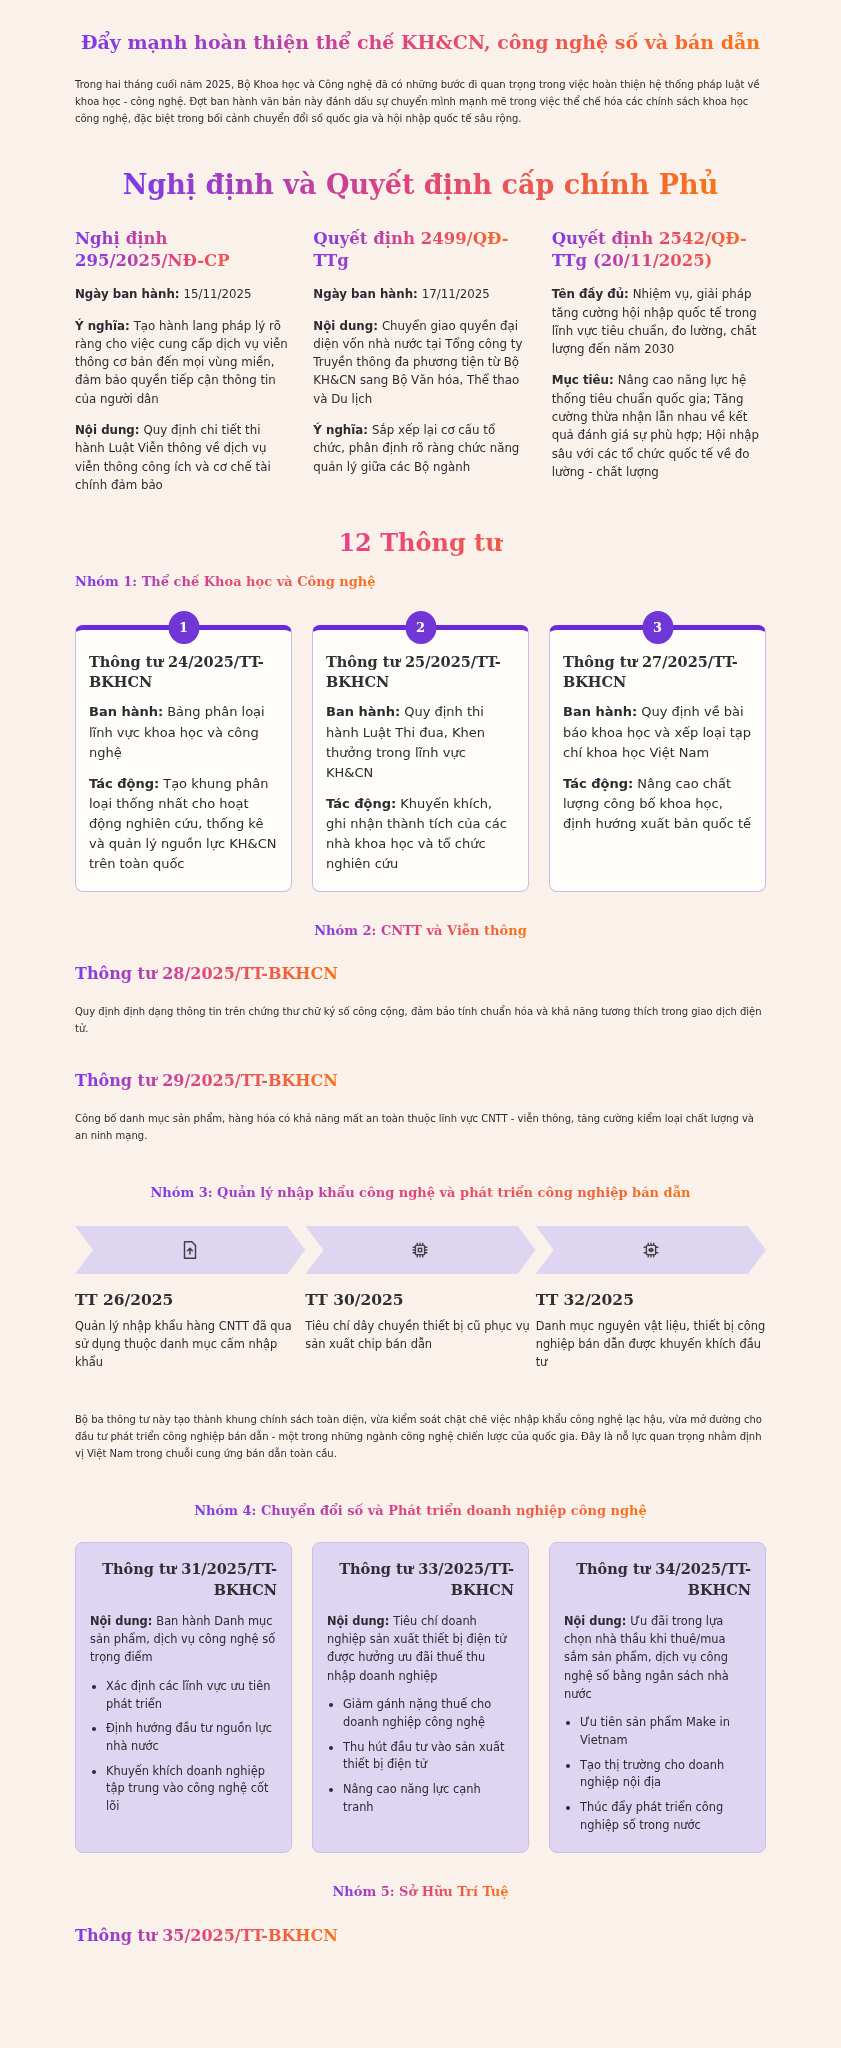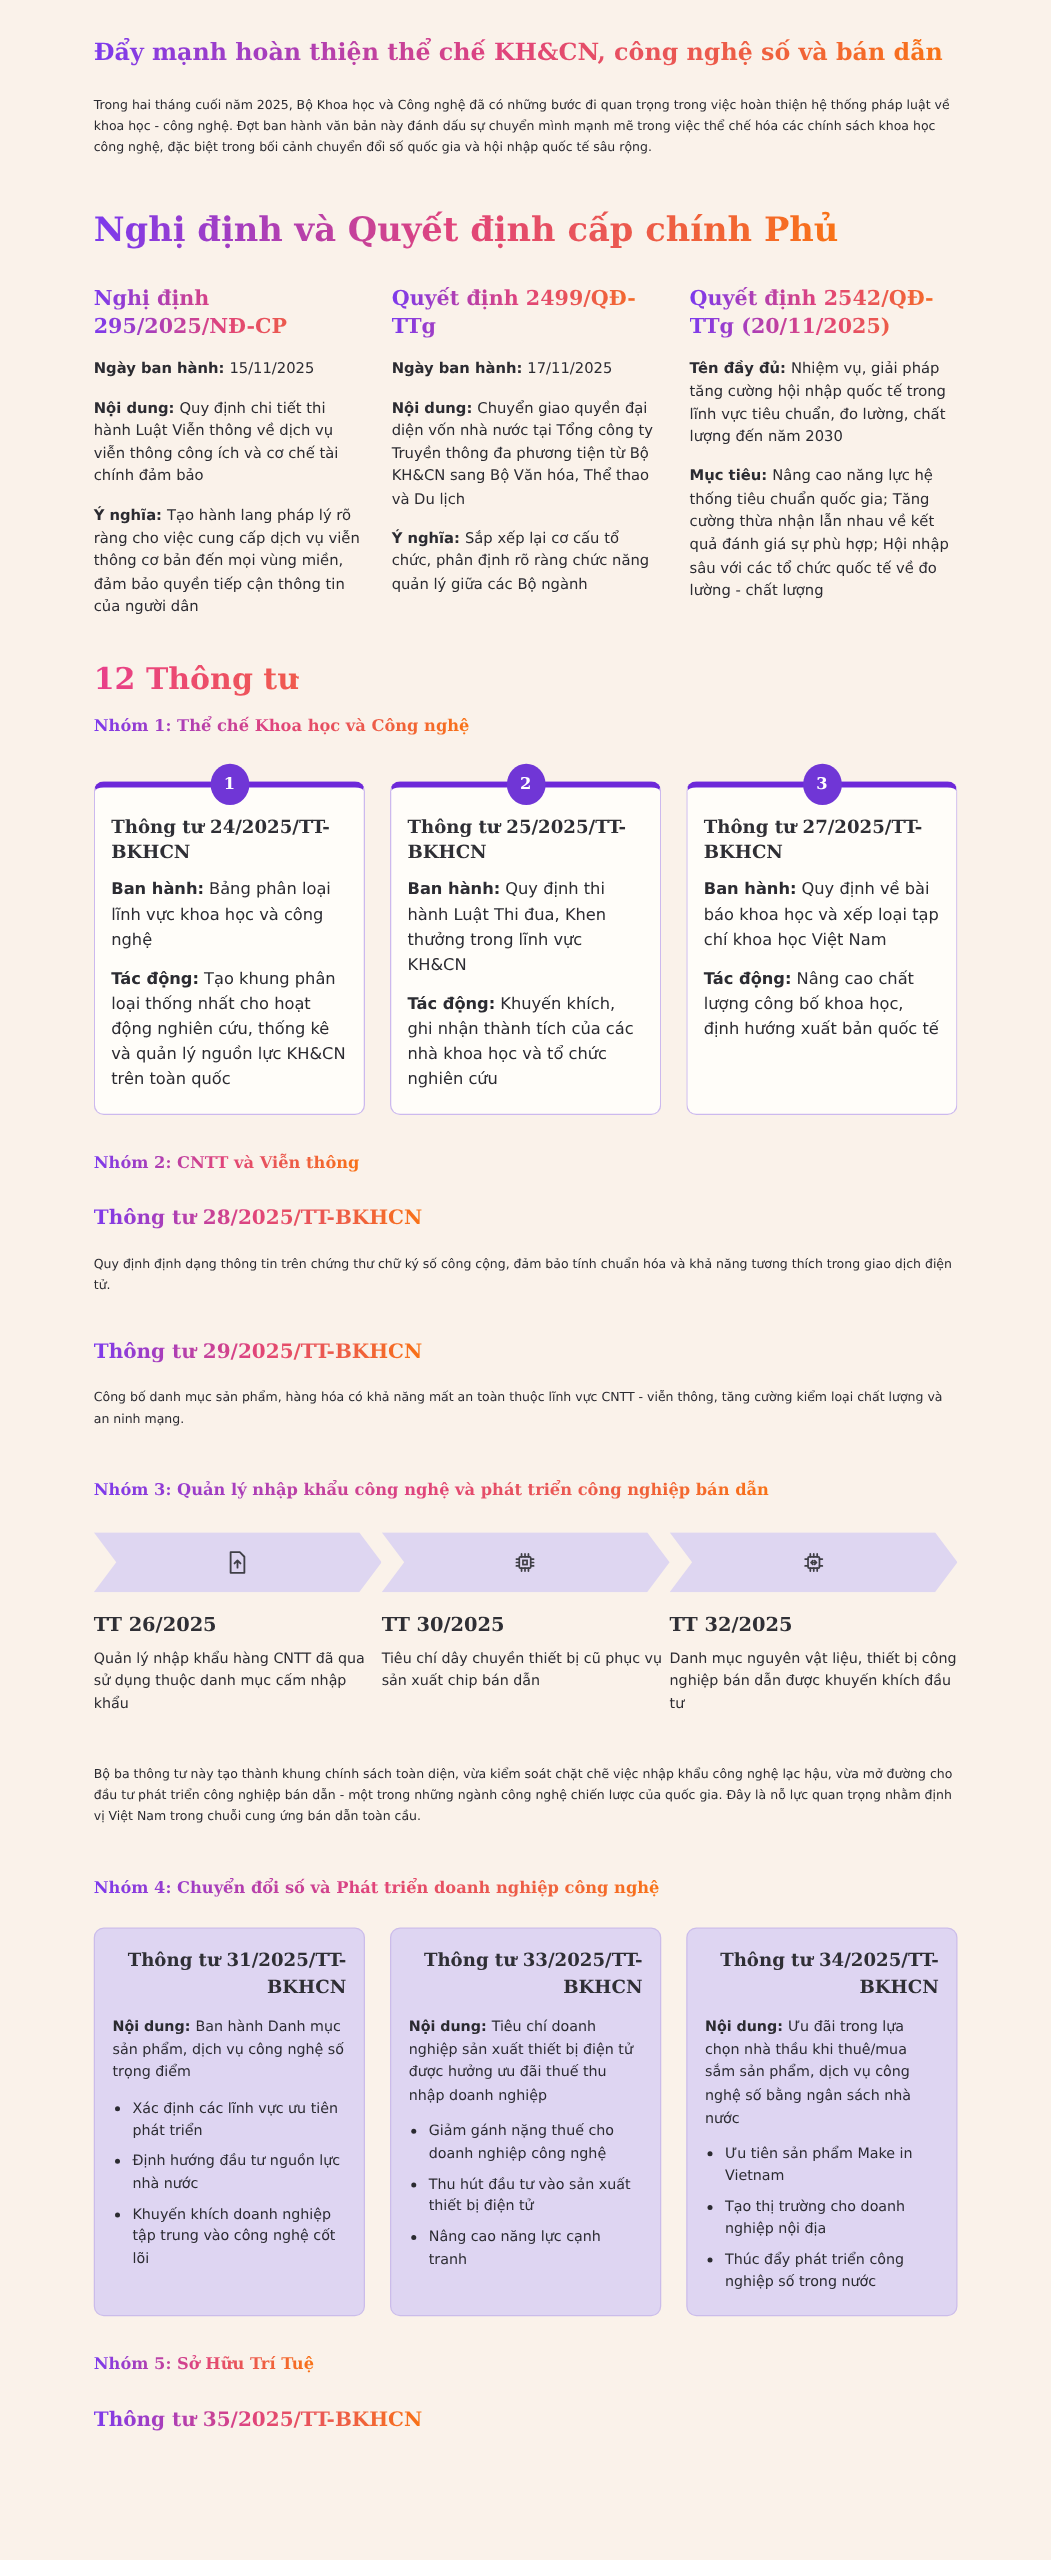--- a/index.html
+++ b/index.html
@@ -4,21 +4,21 @@
 <style>
   html,body{margin:0;padding:0;background:#faf2ea;}
   .page{width:841px;min-height:2048px;box-sizing:border-box;margin:0 auto;
         padding:30px 75px 48px;background:#faf2ea;
         font-family:"DejaVu Sans",sans-serif;color:#2b2b31;}
   .serif{font-family:"DejaVu Serif",serif;font-weight:bold;}
   .grad{background:linear-gradient(90deg,#7c3aed 0%,#e0447c 48%,#f97316 100%);
         -webkit-background-clip:text;background-clip:text;color:transparent;display:inline-block;}
   .grad-pink{background:linear-gradient(90deg,#e83e8c 0%,#f05b4c 100%);
         -webkit-background-clip:text;background-clip:text;color:transparent;display:inline-block;}
-  .center{}
+  .center{text-align:center;}
   .page-title{font-size:19px;line-height:1.35;}
   .intro,.body-text{font-size:10px;line-height:1.7;color:#2b2b31;margin-top:20px;}
   .h1{font-size:27px;margin-top:30px;line-height:1.3;}
   .h2{font-size:24px;margin-top:34px;}
   .h3{font-size:13px;margin-top:30px;line-height:1.4;}
   .gov-grid{display:grid;grid-template-columns:1fr 1fr 1fr;gap:24px;margin-top:26px;}
   .gov-col-title{font-size:16.5px;line-height:1.35;}
   .lbl-field{font-size:11.8px;line-height:1.55;margin:13px 0 0 0;}
   .lbl-field b{margin-right:4px;}
   .cards-grid{display:grid;grid-template-columns:1fr 1fr 1fr;gap:20px;margin-top:34px;}
@@ -58,22 +58,22 @@
 
   
   <div class="center">
     <div class="serif grad h1">Nghị định và Quyết định cấp chính Phủ</div>
   </div>
 
   <div class="gov-grid">
     <div>
       <div class="serif grad gov-col-title">Nghị định 295/2025/NĐ-CP</div>
       <p class="lbl-field"><b>Ngày ban hành:</b><span>15/11/2025</span></p>
+      <p class="lbl-field"><b>Ý nghĩa:</b><span>Tạo hành lang pháp lý rõ ràng cho việc cung cấp dịch vụ viễn thông cơ bản đến mọi vùng miền, đảm bảo quyền tiếp cận thông tin của người dân</span></p>
       <p class="lbl-field"><b>Nội dung:</b><span>Quy định chi tiết thi hành Luật Viễn thông về dịch vụ viễn thông công ích và cơ chế tài chính đảm bảo</span></p>
-      <p class="lbl-field"><b>Ý nghĩa:</b><span>Tạo hành lang pháp lý rõ ràng cho việc cung cấp dịch vụ viễn thông cơ bản đến mọi vùng miền, đảm bảo quyền tiếp cận thông tin của người dân</span></p>
     </div>
     <div>
       <div class="serif grad gov-col-title">Quyết định 2499/QĐ-TTg</div>
       <p class="lbl-field"><b>Ngày ban hành:</b><span>17/11/2025</span></p>
       <p class="lbl-field"><b>Nội dung:</b><span>Chuyển giao quyền đại diện vốn nhà nước tại Tổng công ty Truyền thông đa phương tiện từ Bộ KH&amp;CN sang Bộ Văn hóa, Thể thao và Du lịch</span></p>
       <p class="lbl-field"><b>Ý nghĩa:</b><span>Sắp xếp lại cơ cấu tổ chức, phân định rõ ràng chức năng quản lý giữa các Bộ ngành</span></p>
     </div>
     <div>
       <div class="serif grad gov-col-title">Quyết định 2542/QĐ-TTg (20/11/2025)</div>
       <p class="lbl-field"><b>Tên đầy đủ:</b><span>Nhiệm vụ, giải pháp tăng cường hội nhập quốc tế trong lĩnh vực tiêu chuẩn, đo lường, chất lượng đến năm 2030</span></p>

